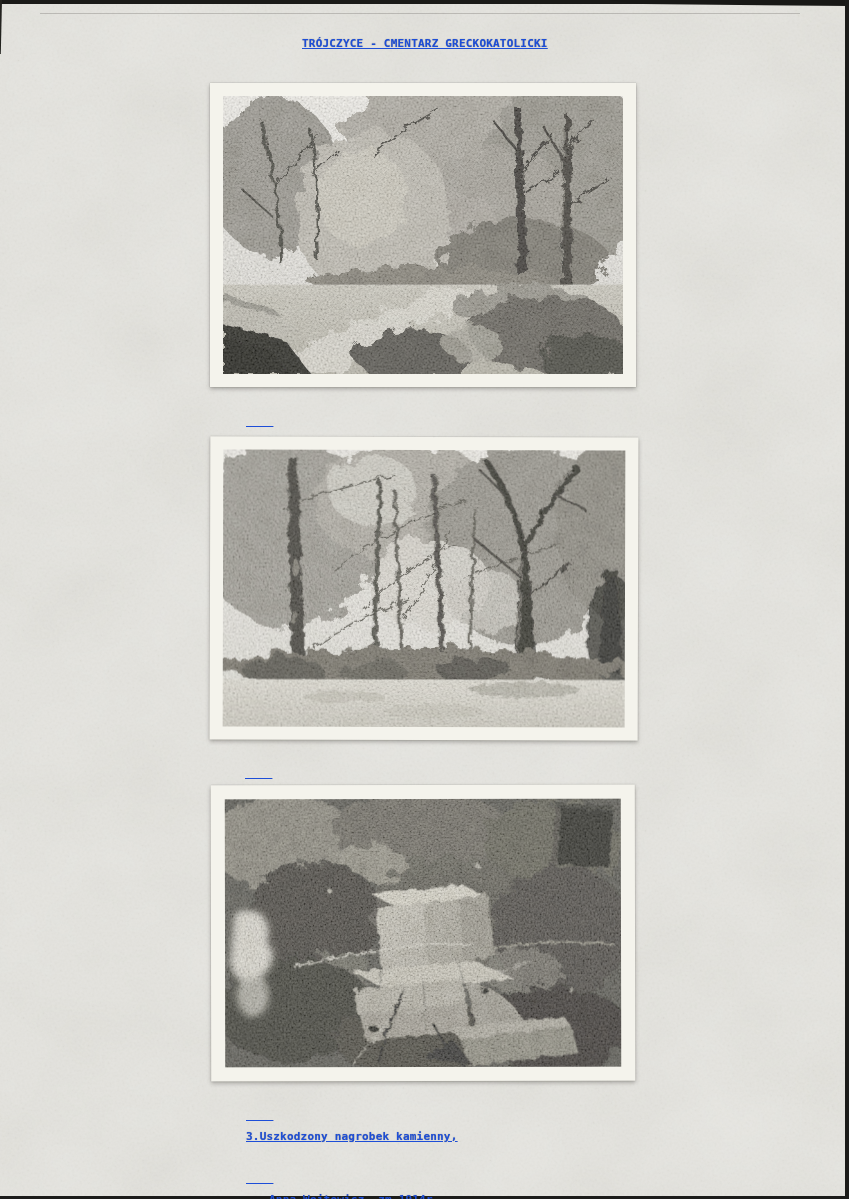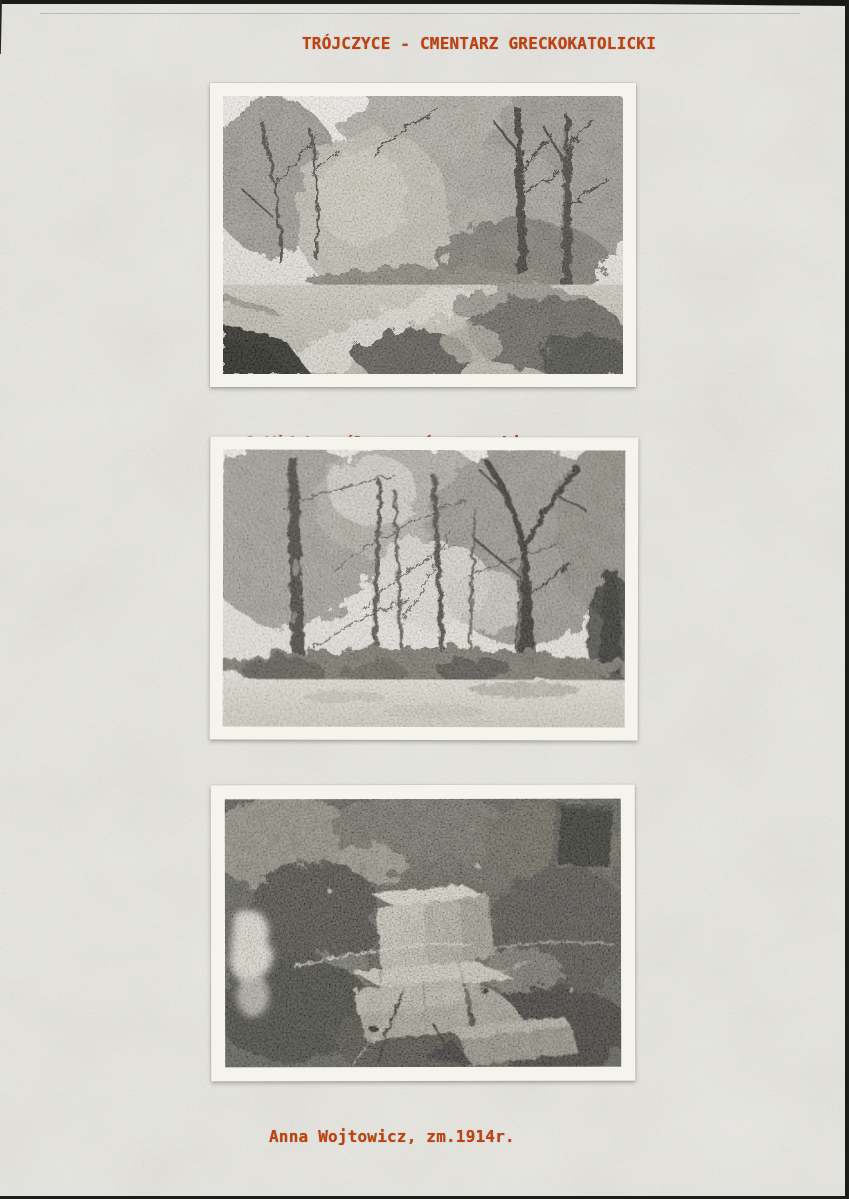--- a/index.html
+++ b/index.html
@@ -11,23 +11,24 @@
   .paper-tex{position:absolute;left:0;top:0;pointer-events:none;}
   
   .edge-top{position:absolute;left:0;top:0;width:849px;height:4px;background:#1a1a18;}
   .edge-top-r{position:absolute;right:0;top:0;width:240px;height:6px;background:#181816;clip-path:polygon(0 0,100% 0,100% 100%,14% 66%);}
   .edge-right{position:absolute;right:0;top:0;width:4px;height:1199px;background:#1b1b19;}
   .edge-bottom{position:absolute;left:0;bottom:0;width:849px;height:3px;background:#1c1c1a;}
   .edge-left{position:absolute;left:0;top:0;width:2px;height:54px;background:#23231f;clip-path:polygon(0 0,100% 0,40% 100%,0 100%);}
   .crease{position:absolute;left:40px;top:13px;width:760px;height:1px;background:rgba(95,93,88,.30);}
   
   .typew{
-    color:#c2410c;font-weight:bold;font-size:16px;letter-spacing:.2px;
+    color:#1d4ed8;font-weight:bold;font-size:11px;letter-spacing:.2px;
     line-height:21px;white-space:pre;
     text-shadow:0 0 1px rgba(69,66,61,.55);
+    text-decoration:underline;
   }
   .title{position:absolute;left:302px;top:33px;}
   .caption{position:absolute;}
   .caption .l2{padding-left:23px;}
   .c1{left:246px;top:390px;}
   .c2{left:245px;top:742px;}
   .c3{left:246px;top:1084px;}
   
   .print{
     position:absolute;box-sizing:border-box;margin:0;
@@ -389,16 +390,17 @@
         <circle cx="105" cy="95" r="2.5" fill="#b0ad9f"></circle>
         <circle cx="255" cy="70" r="2.5" fill="#a5a295"></circle>
         <circle cx="350" cy="200" r="2.5" fill="#9a978a"></circle>
       </g>
       <rect width="400" height="280" filter="url(#cC)" opacity="0.22" style="mix-blend-mode:overlay"></rect>
       <rect width="400" height="280" filter="url(#cG)" opacity="0.28"></rect>
     </svg>
   </figure>
 
   <div class="typew caption c3">
+    <div class="l1">3.Uszkodzony nagrobek kamienny,</div>
     <div class="l2">Anna Wojtowicz, zm.1914r.</div>
   </div>
 
 </div>
 
 </body></html>

